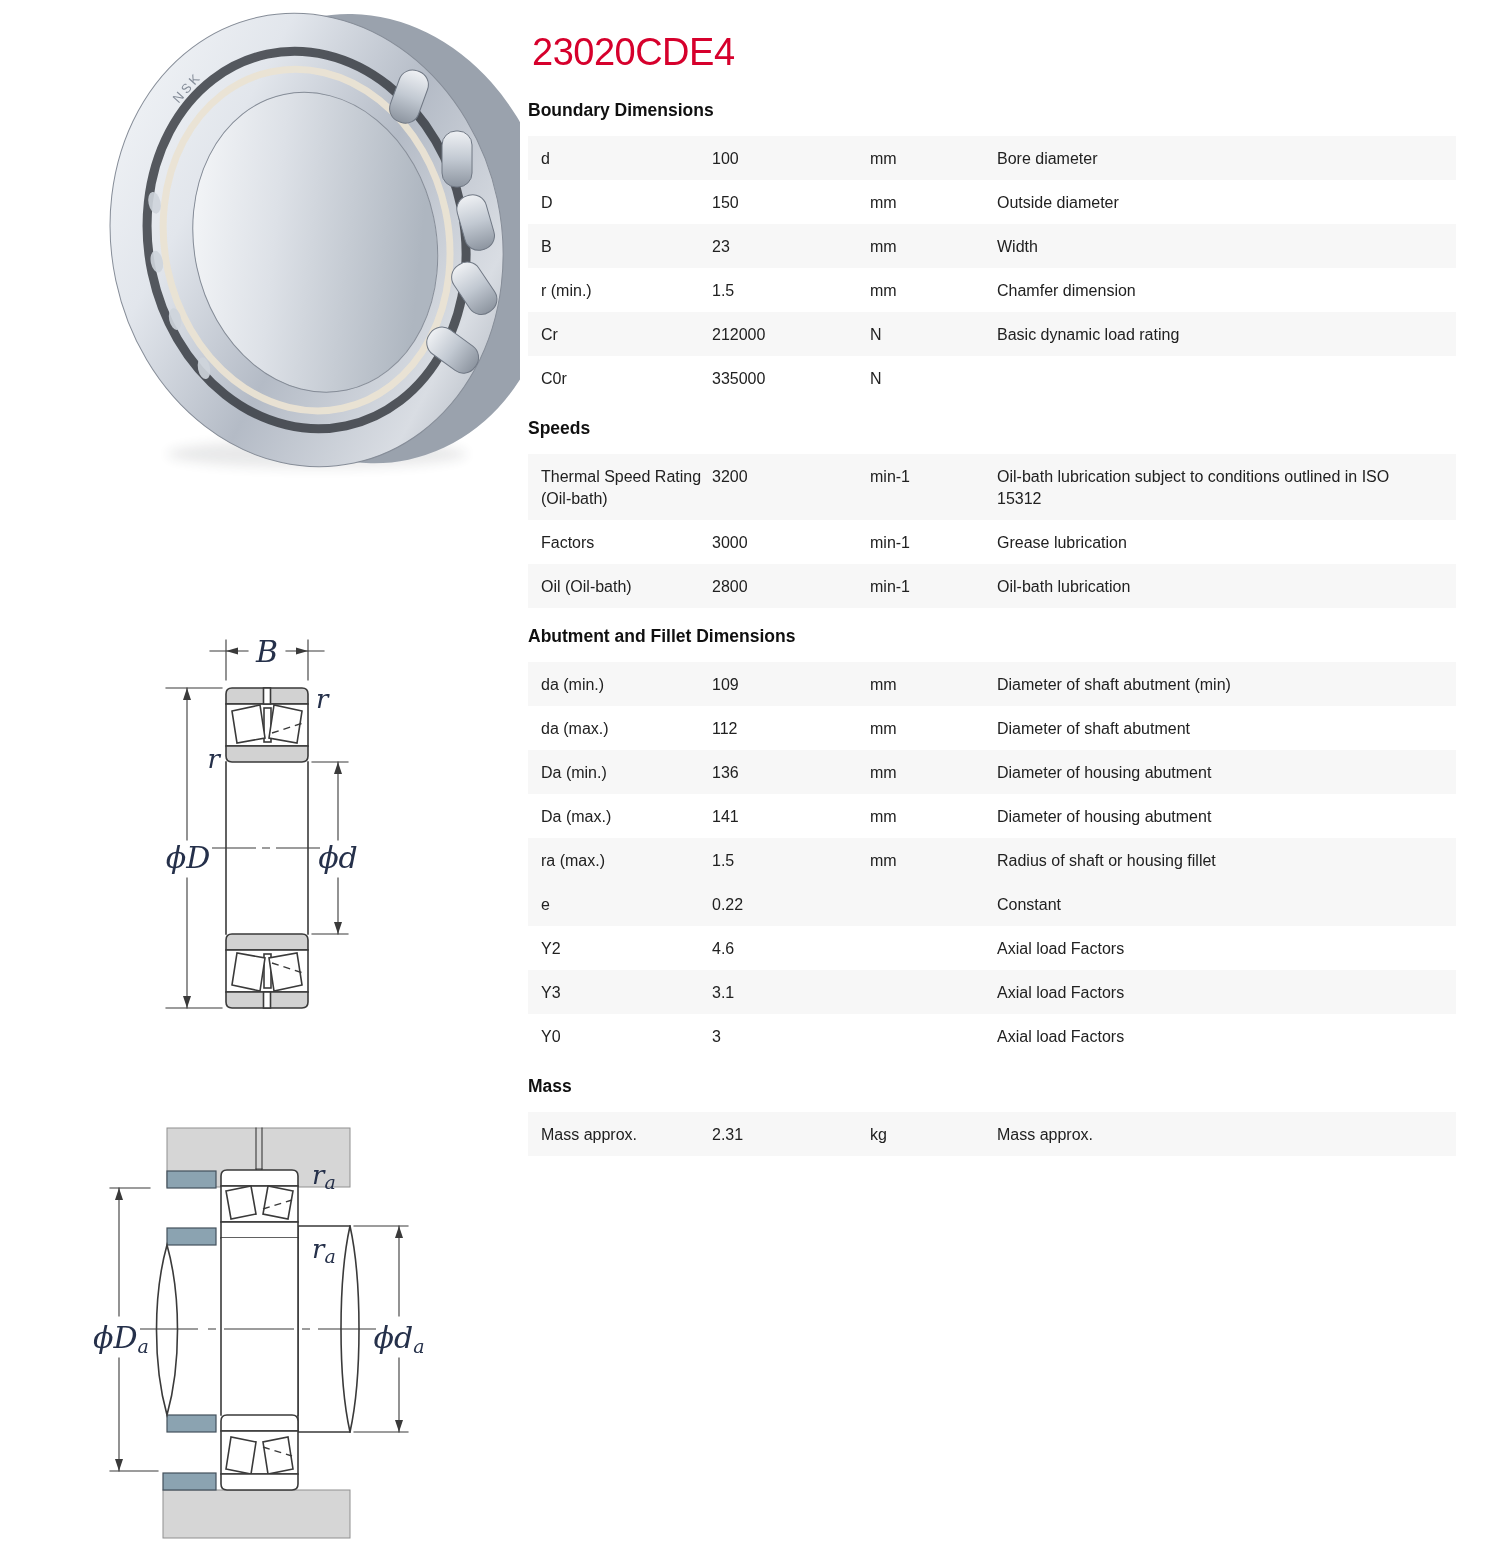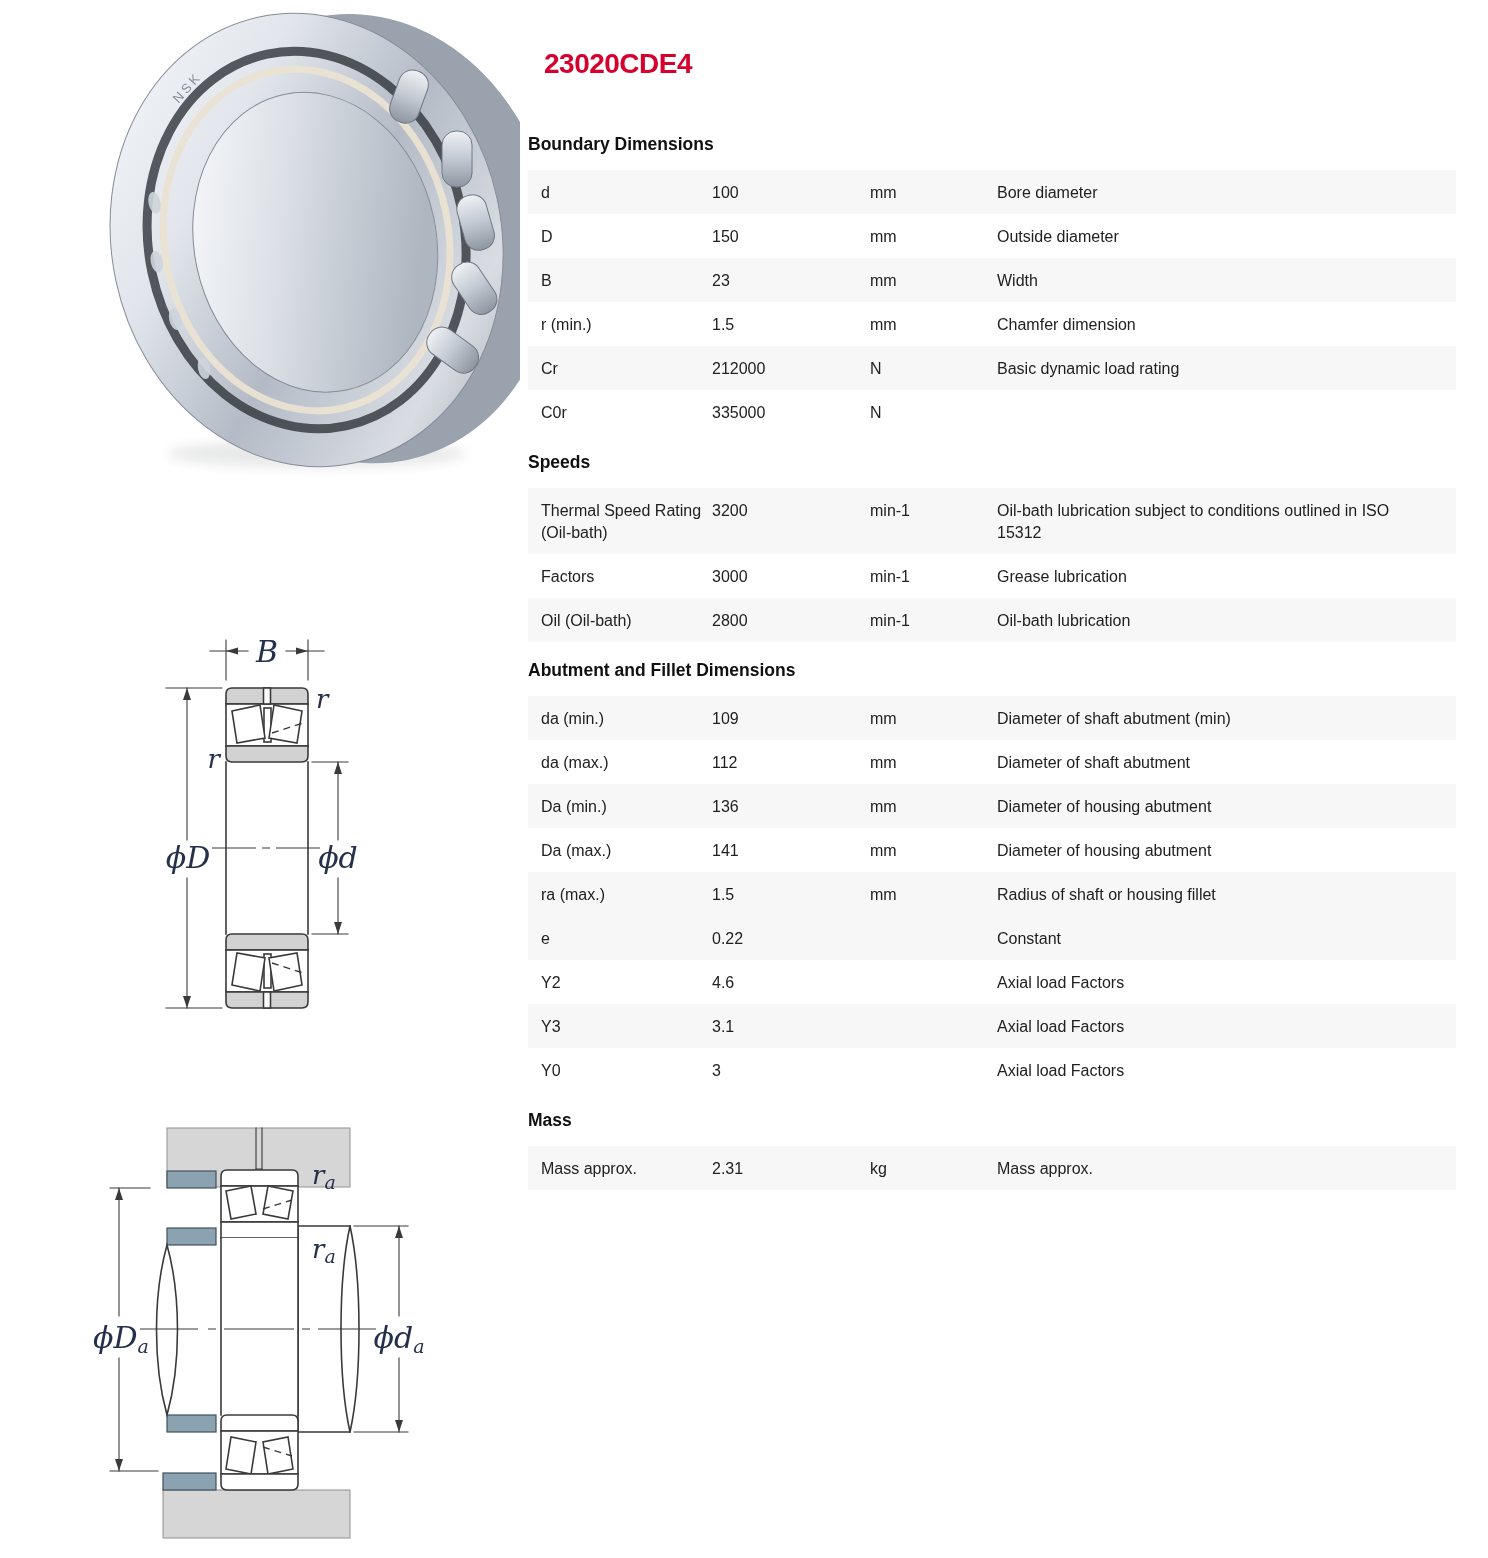--- a/index.html
+++ b/index.html
@@ -13,26 +13,26 @@
     font-family:"Liberation Sans",sans-serif;color:#212121;
   }
   .left-col{position:absolute;left:0;top:0;width:522px;height:1558px}
   .fig{position:absolute}
   .fig-photo{left:82px;top:2px;width:438px;height:482px}
   .fig-cross{left:100px;top:612px;width:396px;height:420px}
   .fig-mount{left:88px;top:1090px;width:420px;height:468px}
 
   .right-col{position:absolute;left:528px;top:0;width:928px;padding-top:26px}
   .title{
-    color:var(--accent);font-size:28px;font-weight:bold;line-height:44px;
-    margin:16px;letter-spacing:-.5px;
+    color:var(--accent);font-size:38px;font-weight:normal;line-height:44px;
+    margin:4px;letter-spacing:-.5px;
   }
   .subtitle{color:var(--accent);font-size:25px;line-height:30px;margin-top:14px;font-weight:400}
   .sec-heading{font-size:17.5px;font-weight:bold;color:#101010;margin:16px 0 14px;line-height:24px}
-  .sec-heading.first{margin-top:46px}
+  .sec-heading.first{margin-top:24px}
   .spec-table{width:100%}
   .row{display:flex;align-items:flex-start}
   .row:nth-child(odd){background:var(--row-alt)}
   .cell{font-size:16px;line-height:22px;padding:12px 8px 10px 0;min-height:44px}
   .c-label{width:184px;padding-left:13px}
   .c-value{width:158px}
   .c-unit{width:127px}
   .c-desc{flex:1;padding-right:18px}
 
   

